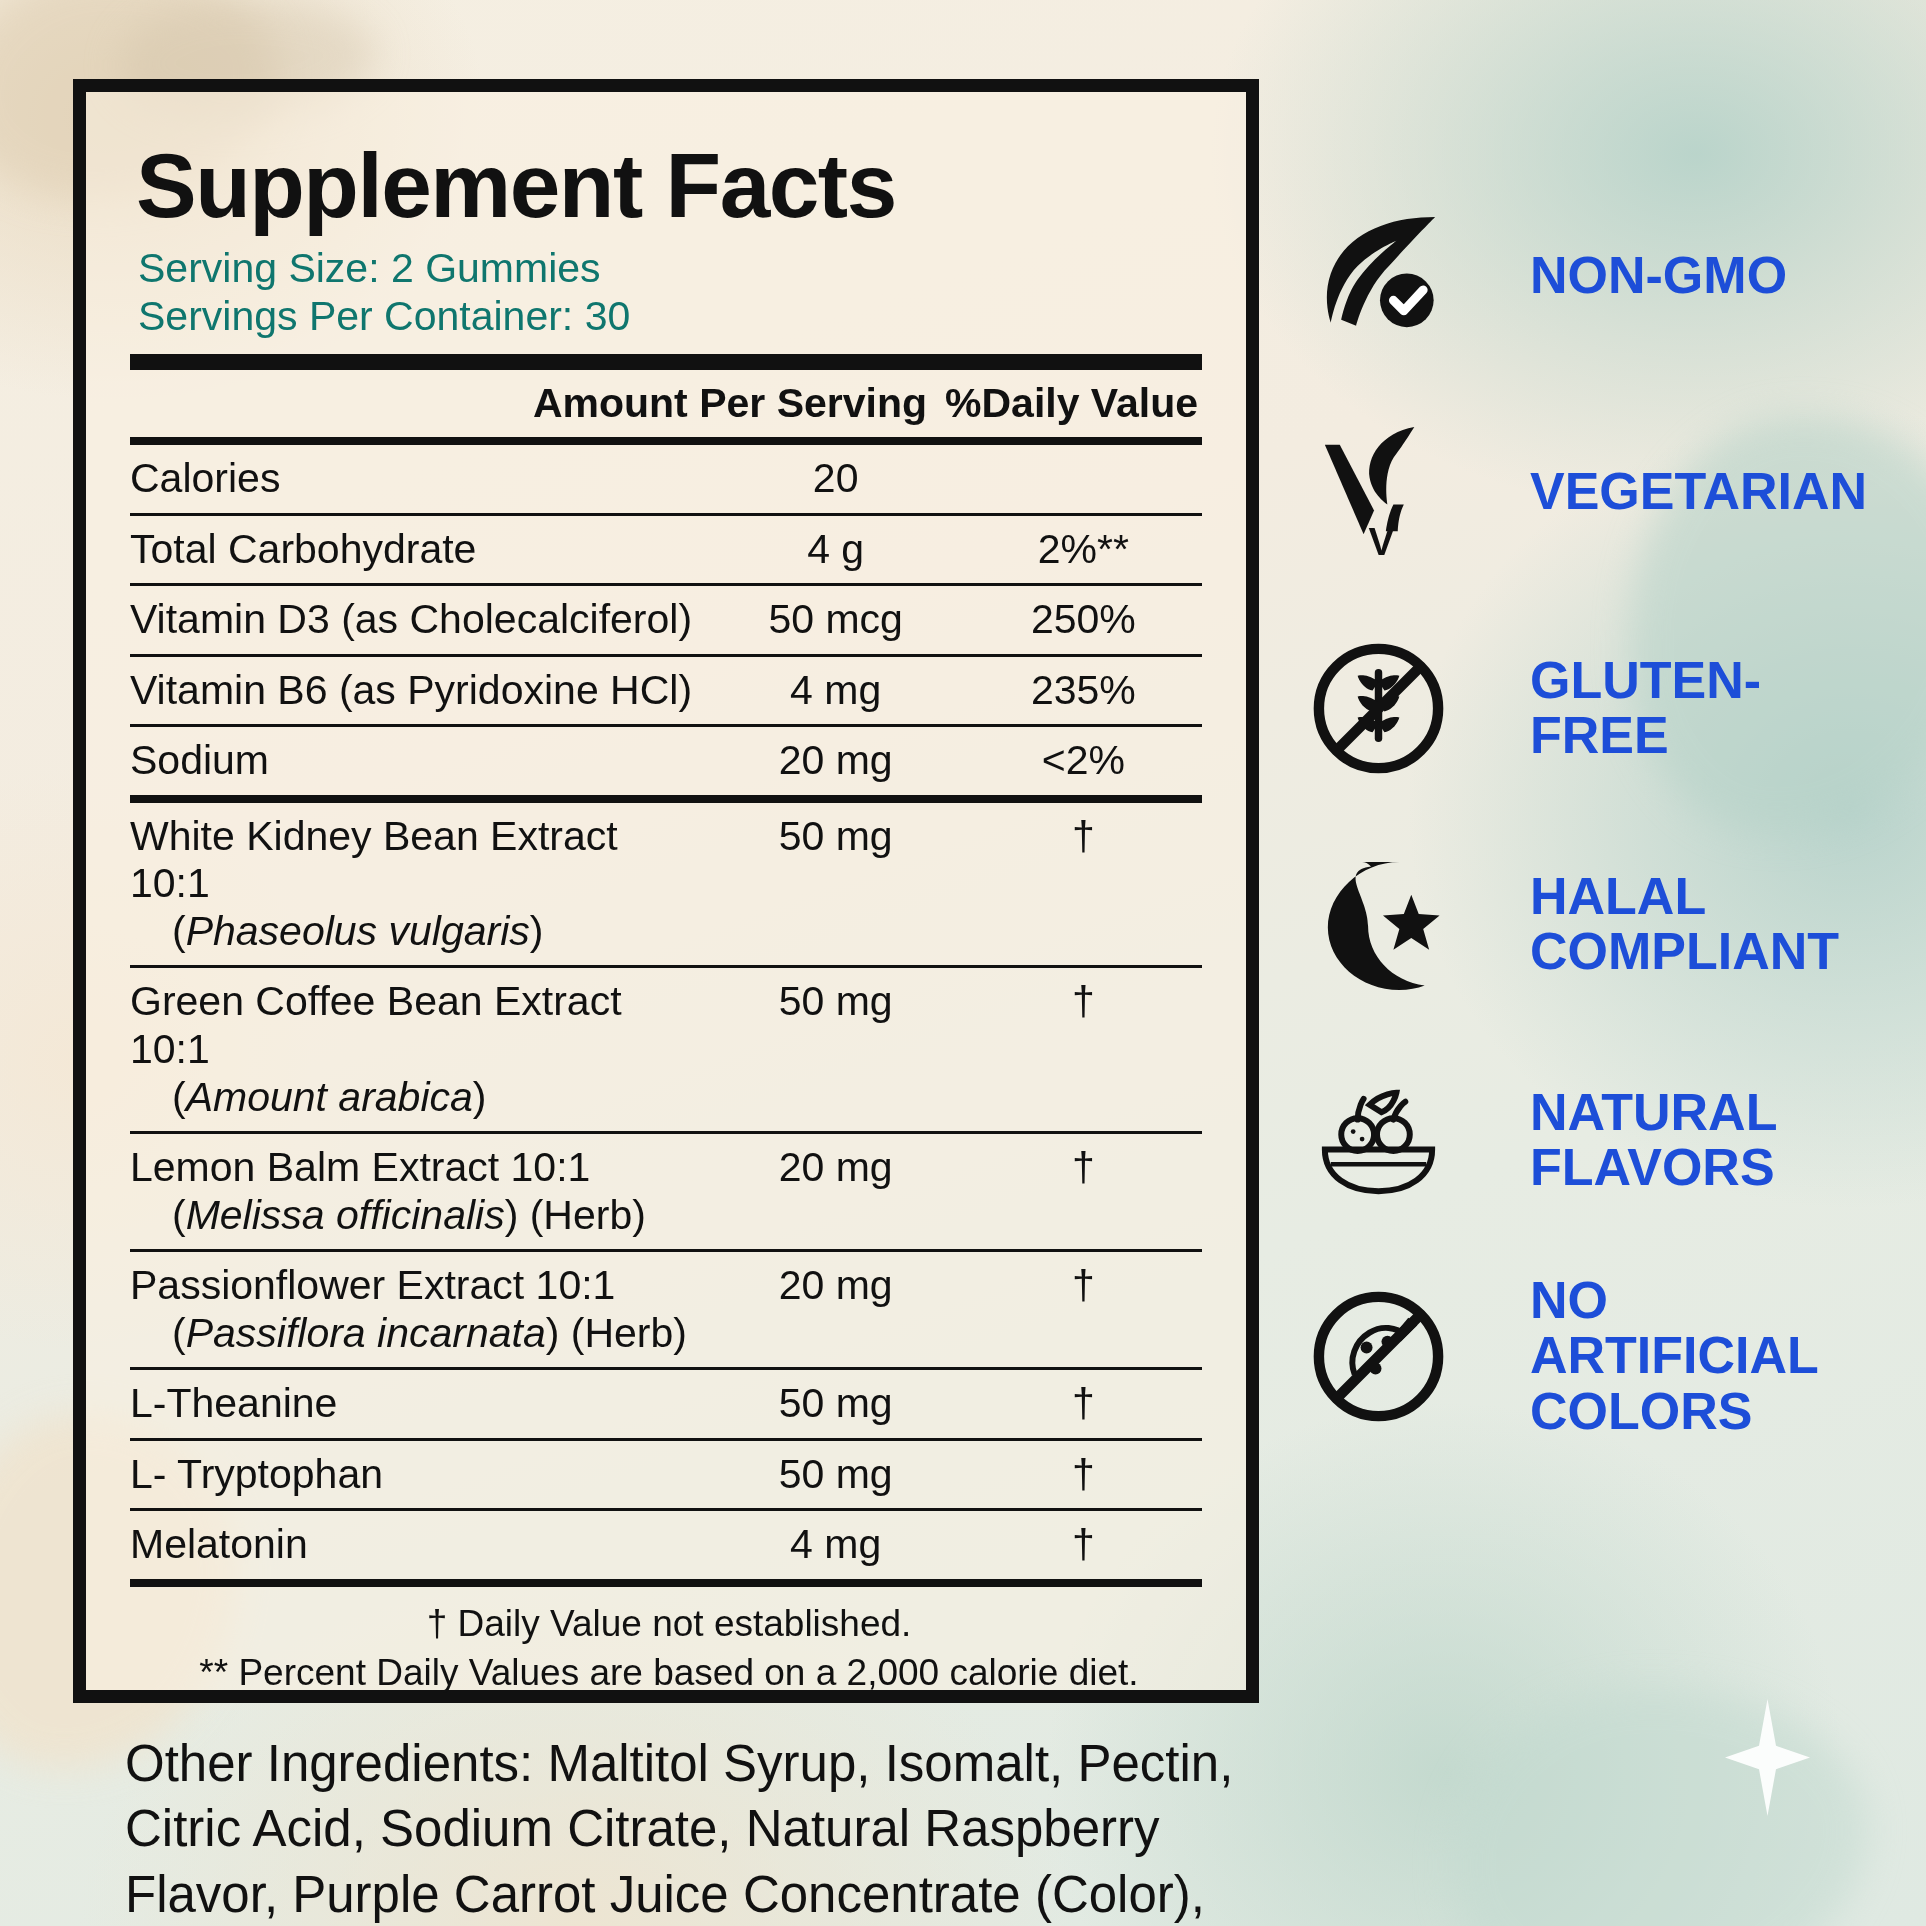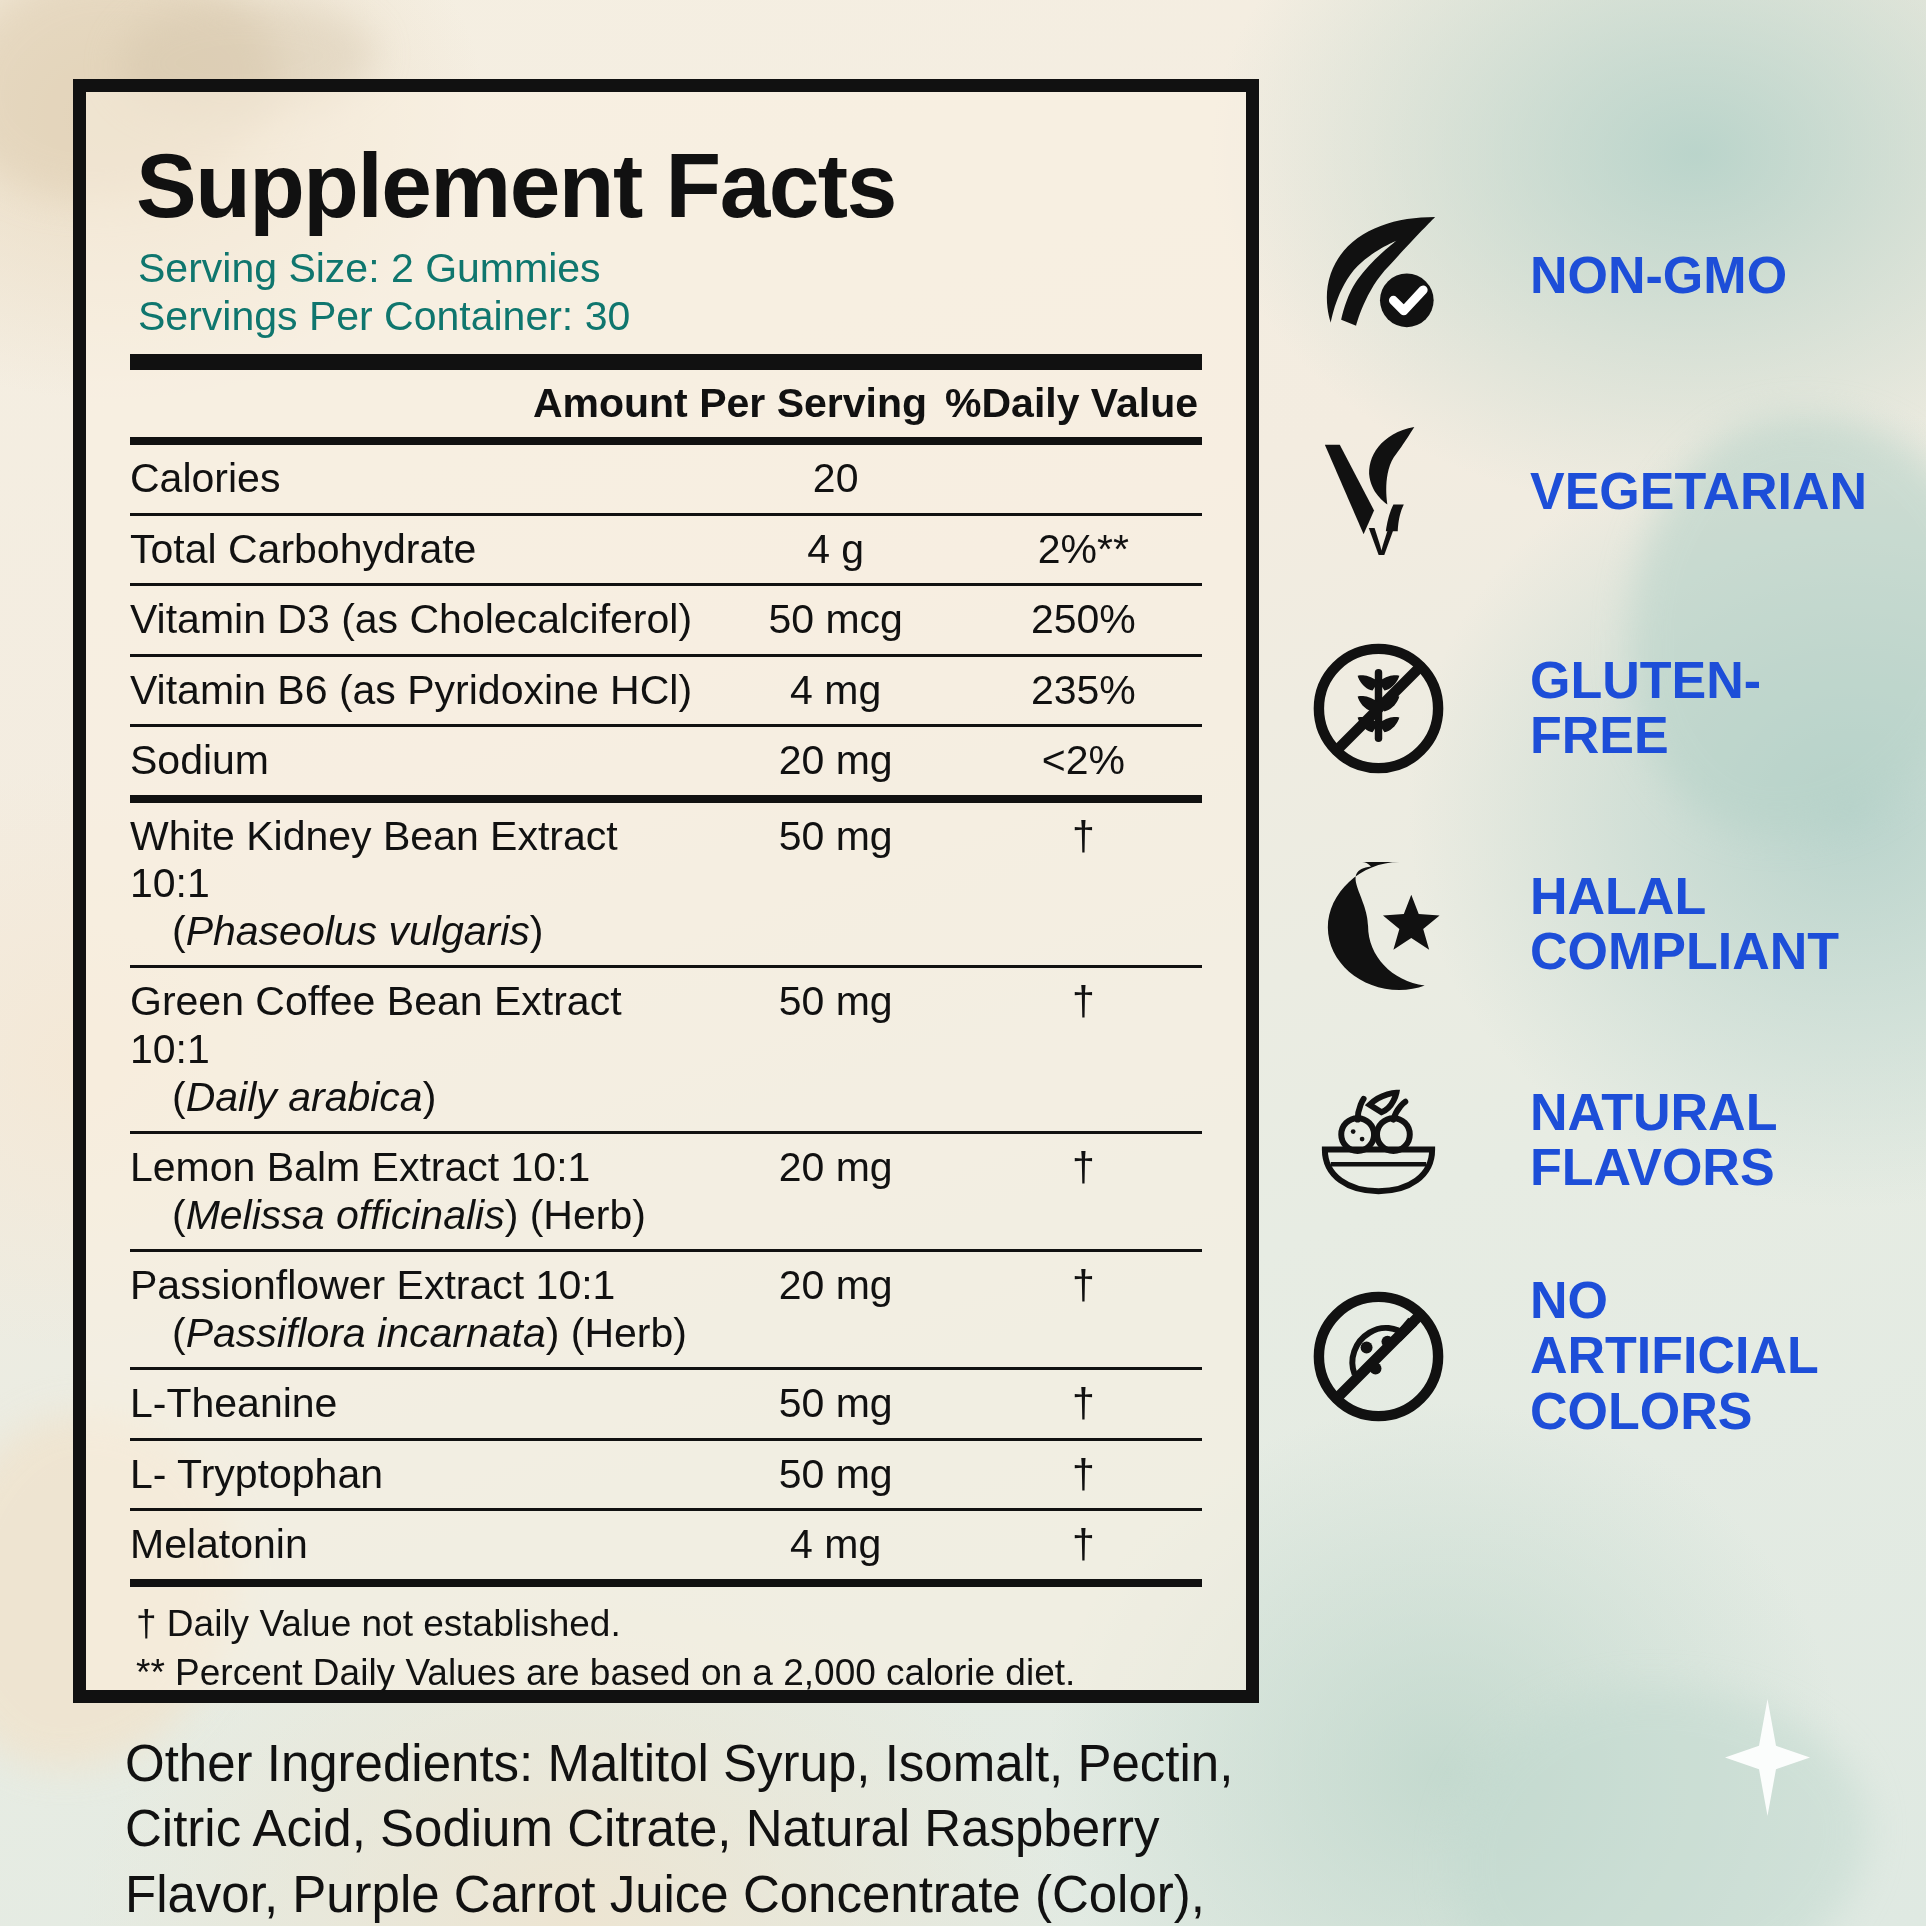--- a/index.html
+++ b/index.html
@@ -105,20 +105,21 @@
   td.amt  { width: 248px; text-align: center; }
   td.dv   { width: 228px; text-align: center; }
   td.name .sub { display: block; padding-left: 42px; }
   em { font-style: italic; }
 
   .footnotes {
     font-size: 37px;
     color: #111;
     line-height: 1.26;
     padding: 14px 0 0 6px;
+    text-align: center;
   }
 
   .other-ingredients {
     position: absolute;
     left: 125px;
     top: 1731px;
     width: 1129px;
     font-size: 51px;
     line-height: 1.28;
     color: #111;
@@ -218,21 +219,21 @@
         <td class="name">
           <span>White Kidney Bean Extract 10:1</span>
           <span class="sub">(<em>Phaseolus vulgaris</em>)</span>
         </td>
         <td class="amt">50 mg</td>
         <td class="dv">†</td>
       </tr>
       <tr>
         <td class="name">
           <span>Green Coffee Bean Extract 10:1</span>
-          <span class="sub">(<em>Daily arabica</em>)</span>
+          <span class="sub">(<em>Amount arabica</em>)</span>
         </td>
         <td class="amt">50 mg</td>
         <td class="dv">†</td>
       </tr>
       <tr>
         <td class="name">
           <span>Lemon Balm Extract 10:1</span>
           <span class="sub">(<em>Melissa officinalis</em>)<span> (Herb)</span></span>
         </td>
         <td class="amt">20 mg</td>

